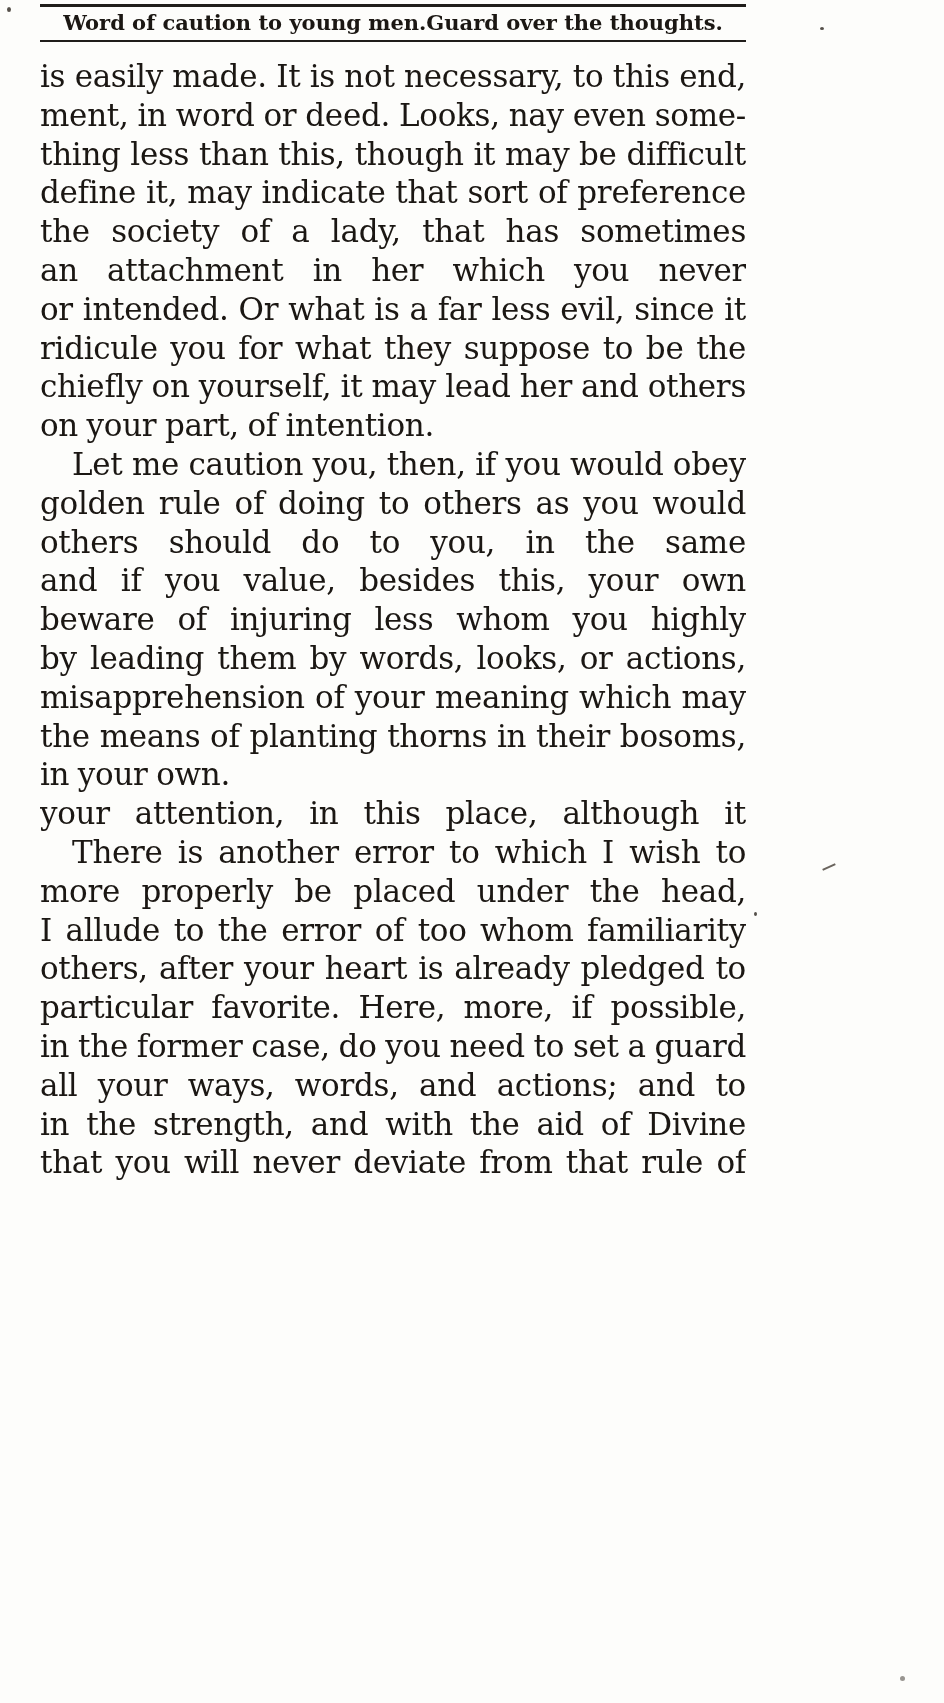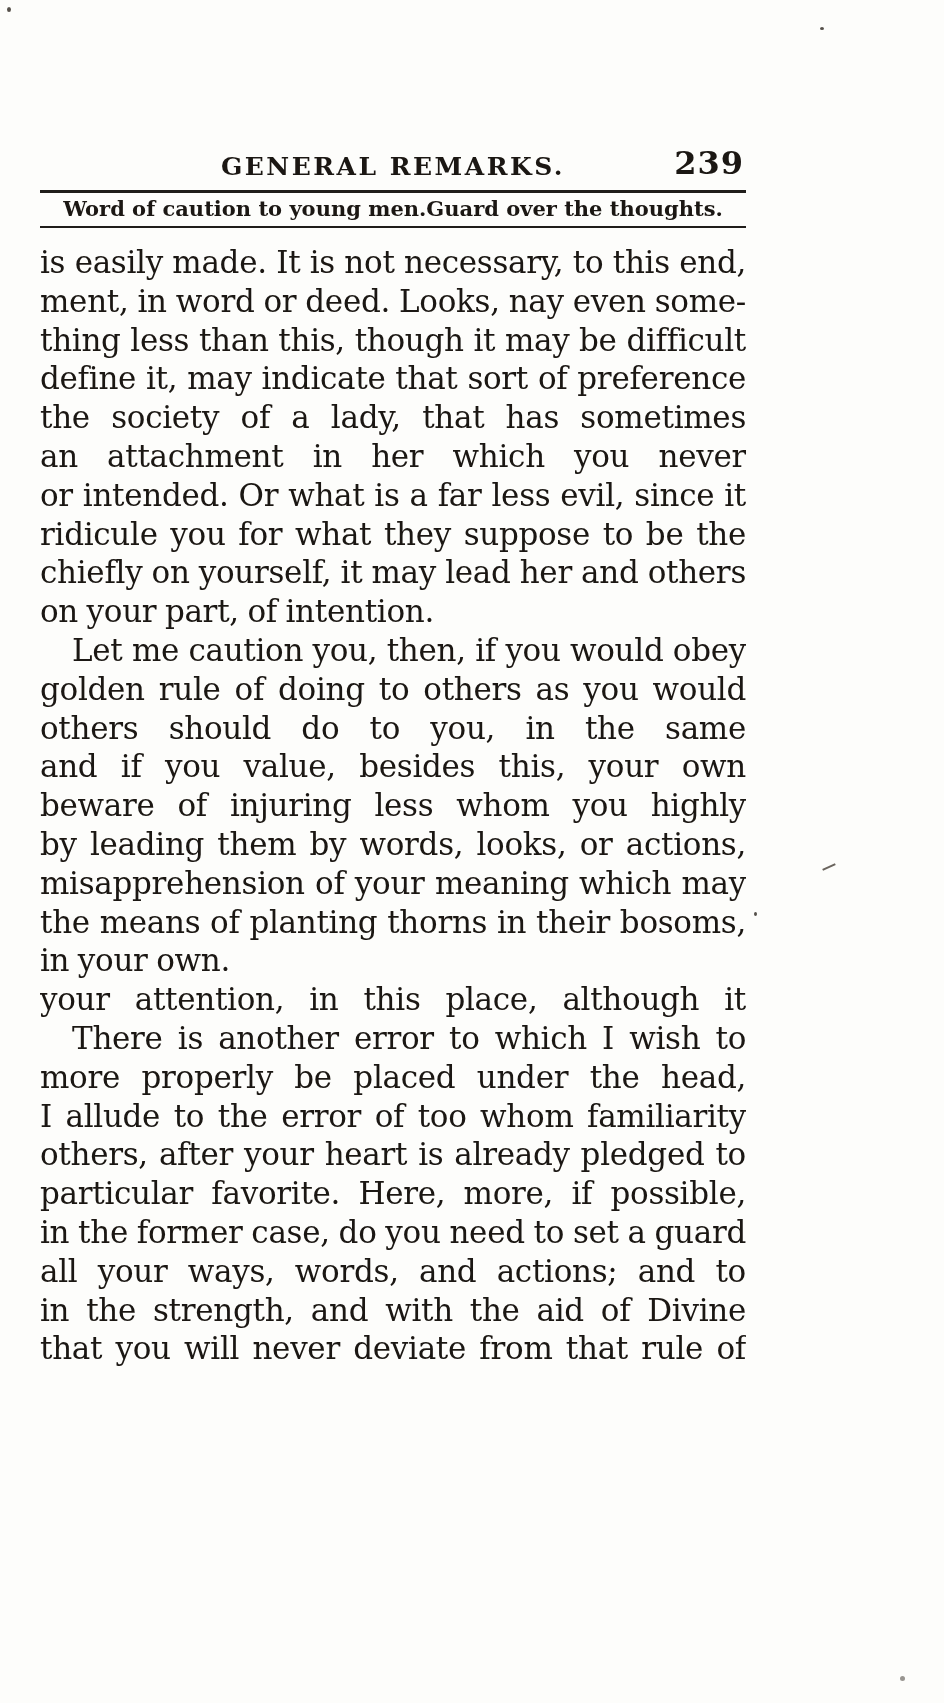--- a/index.html
+++ b/index.html
@@ -100,24 +100,20 @@
     background: #6a645d;
     transform: rotate(-25deg);
   }
 </style>
 </head>
 <body>
 
 <div class="page">
   <div class="content">
 
-    <div class="header-row">
-      <div class="title">GENERAL REMARKS.</div>
-      <div class="pageno">239</div>
-    </div>
 
     <div class="rule-top"></div>
 
     <div class="running-heads">
       <span>Word of caution to young men.</span>
       <span>Guard over the thoughts.</span>
     </div>
 
     <div class="rule-bottom"></div>
 

